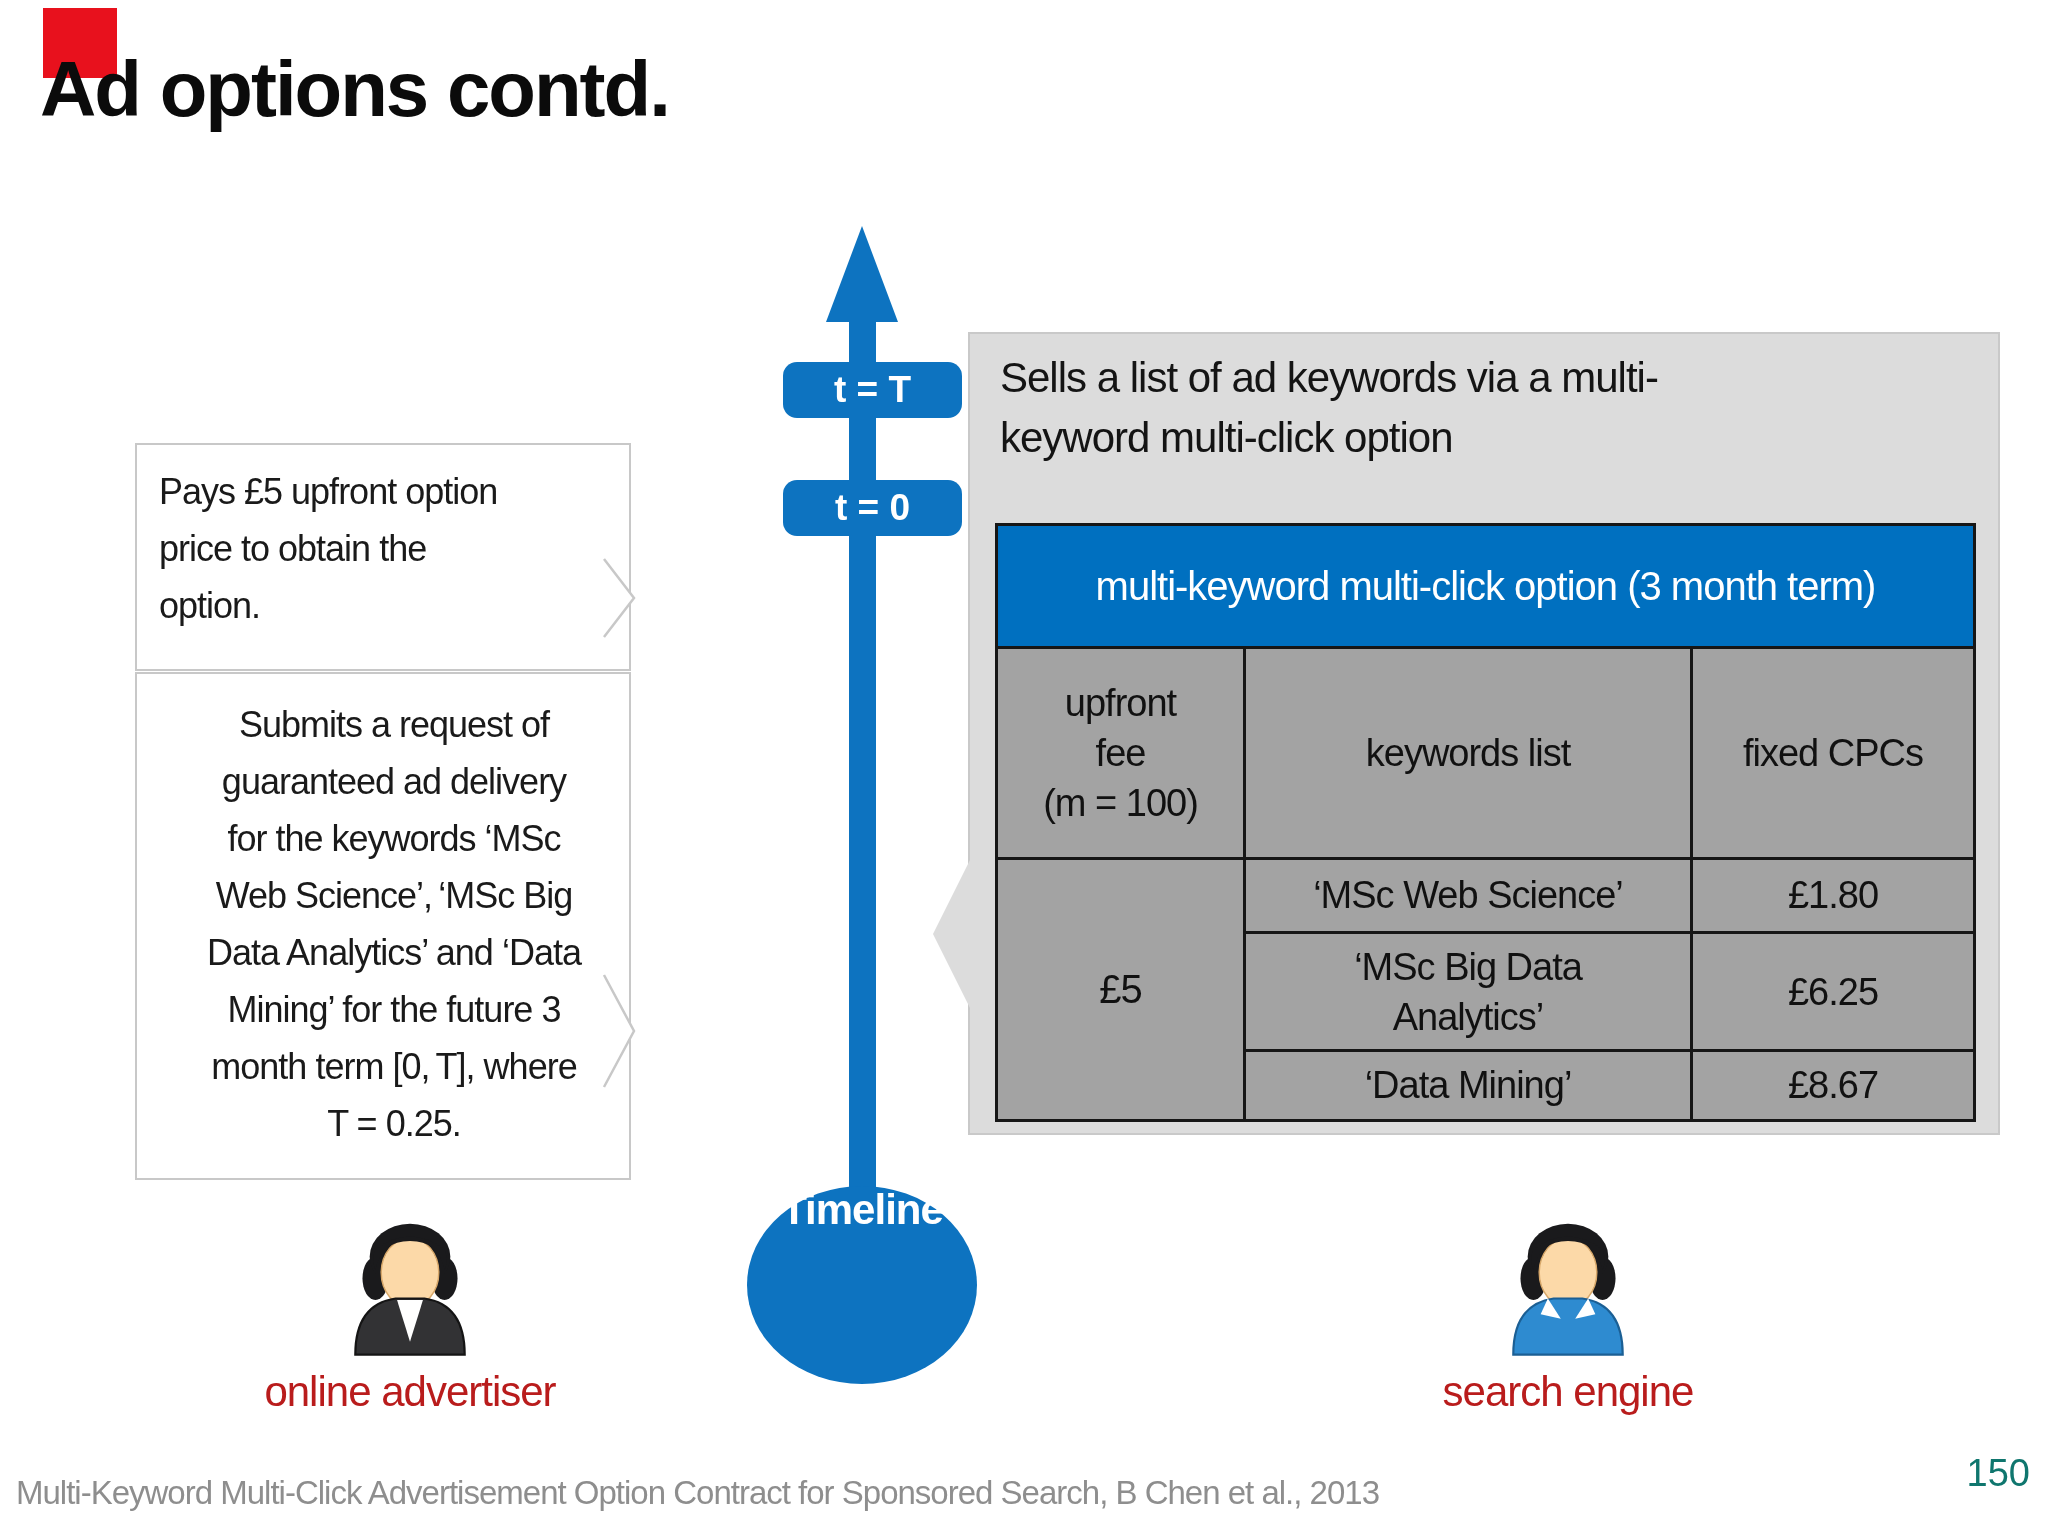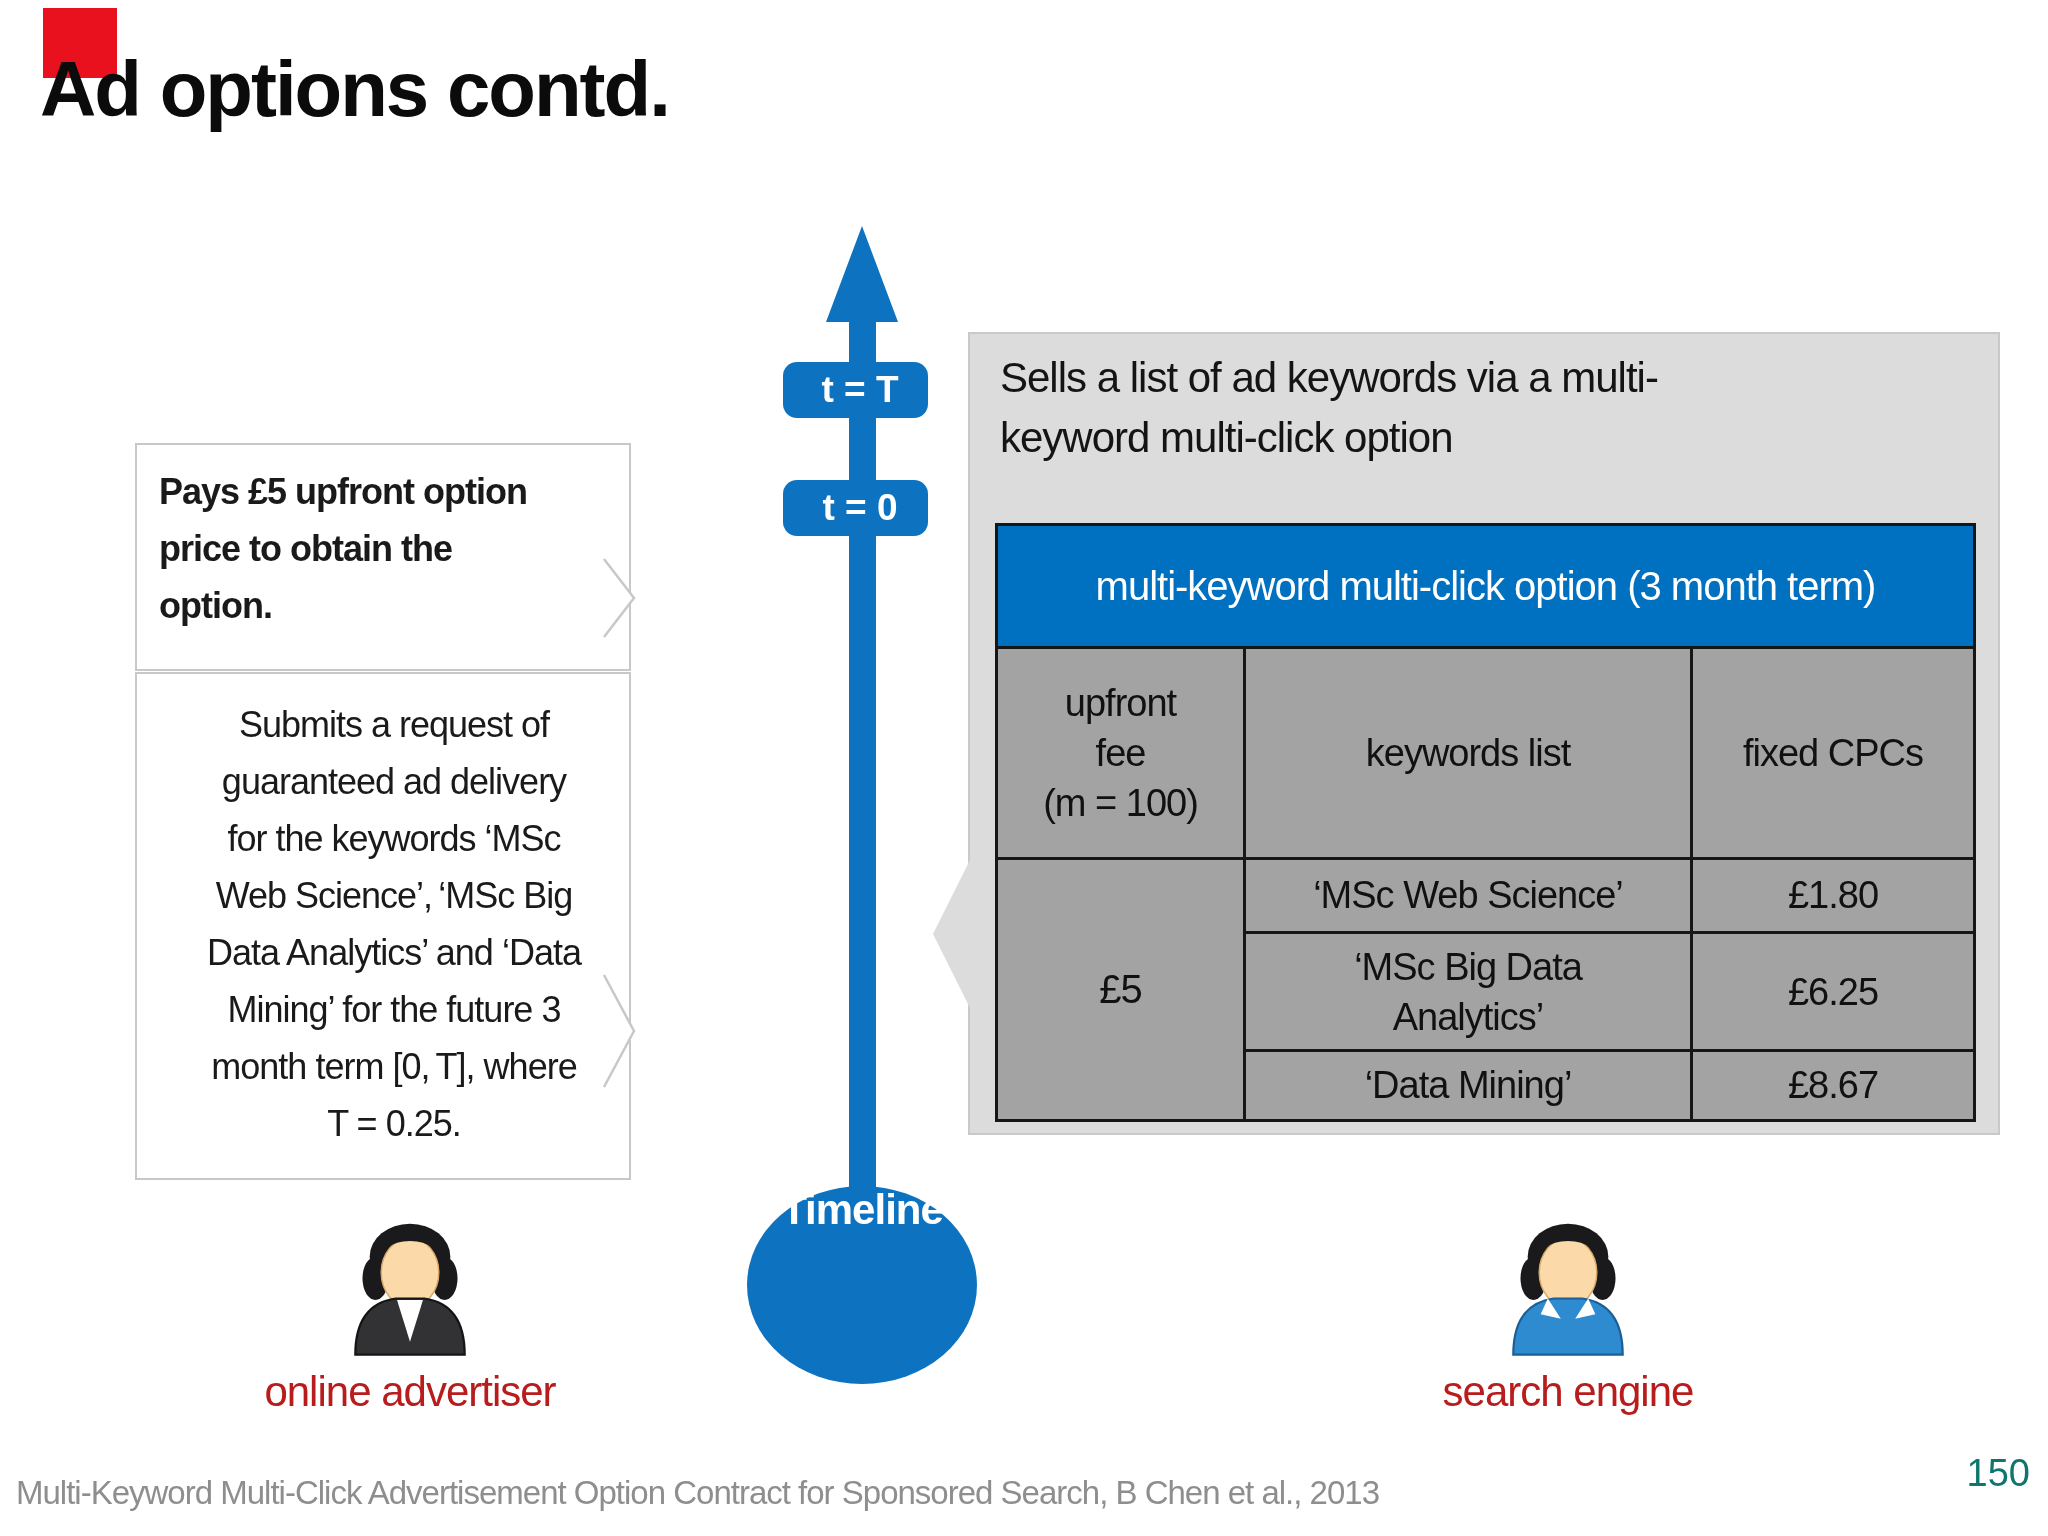--- a/index.html
+++ b/index.html
@@ -14,33 +14,33 @@
   #red-square{left:43px;top:8px;width:74px;height:70px;background:#e8111d;}
   #title{left:40px;top:44px;width:1100px;font-size:78px;font-weight:700;
          letter-spacing:-2px;color:#0b0b0b;}
 
   
   .tl-blue{background:#0d73c0;}
   #tl-shaft{left:849px;top:318px;width:27px;height:968px;}
   #tl-head{left:826px;top:226px;width:0;height:0;
      border-left:36px solid transparent;border-right:36px solid transparent;
      border-bottom:96px solid #0d73c0;}
-  .tl-badge{left:783px;width:136px;height:56px;border-radius:14px;
+  .tl-badge{left:783px;width:179px;height:56px;border-radius:14px;
      color:#ffffff;font-size:37px;font-weight:700;display:flex;
-     align-items:center;justify-content:center;letter-spacing:0px;padding-left:9px;}
+     align-items:center;justify-content:center;letter-spacing:0px;}
   #badge-t{top:362px;}
   #badge-0{top:480px;}
   #tl-circle{left:747px;top:1186px;width:230px;height:198px;border-radius:50%;
      color:#ffffff;font-size:42px;font-weight:700;display:flex;
      align-items:flex-start;justify-content:center;letter-spacing:-1px;}
 
   
   .bubble{background:#ffffff;border:2px solid #c8c8c8;font-size:36px;
      line-height:57px;letter-spacing:-1px;color:#1a1a1a;}
-  #bubble-1{left:135px;top:443px;width:470px;height:206px;padding:18px 0 0 22px;font-weight:bold;}
+  #bubble-1{left:135px;top:443px;width:470px;height:206px;padding:18px 0 0 22px;}
   #bubble-2{left:135px;top:672px;width:470px;height:482px;padding:22px 0 0 22px;text-align:center;}
   .tail{overflow:visible;}
   #tail-1{left:604px;top:556px;}
   #tail-2{left:604px;top:972px;}
 
   
   #graybox{left:968px;top:332px;width:1032px;height:803px;background:#dcdcdc;
      border:2px solid #c9c9c9;box-sizing:border-box;}
   #graytail{left:931px;top:858px;}
   #callout-text{left:1000px;top:348px;width:970px;font-size:42px;line-height:60px;

